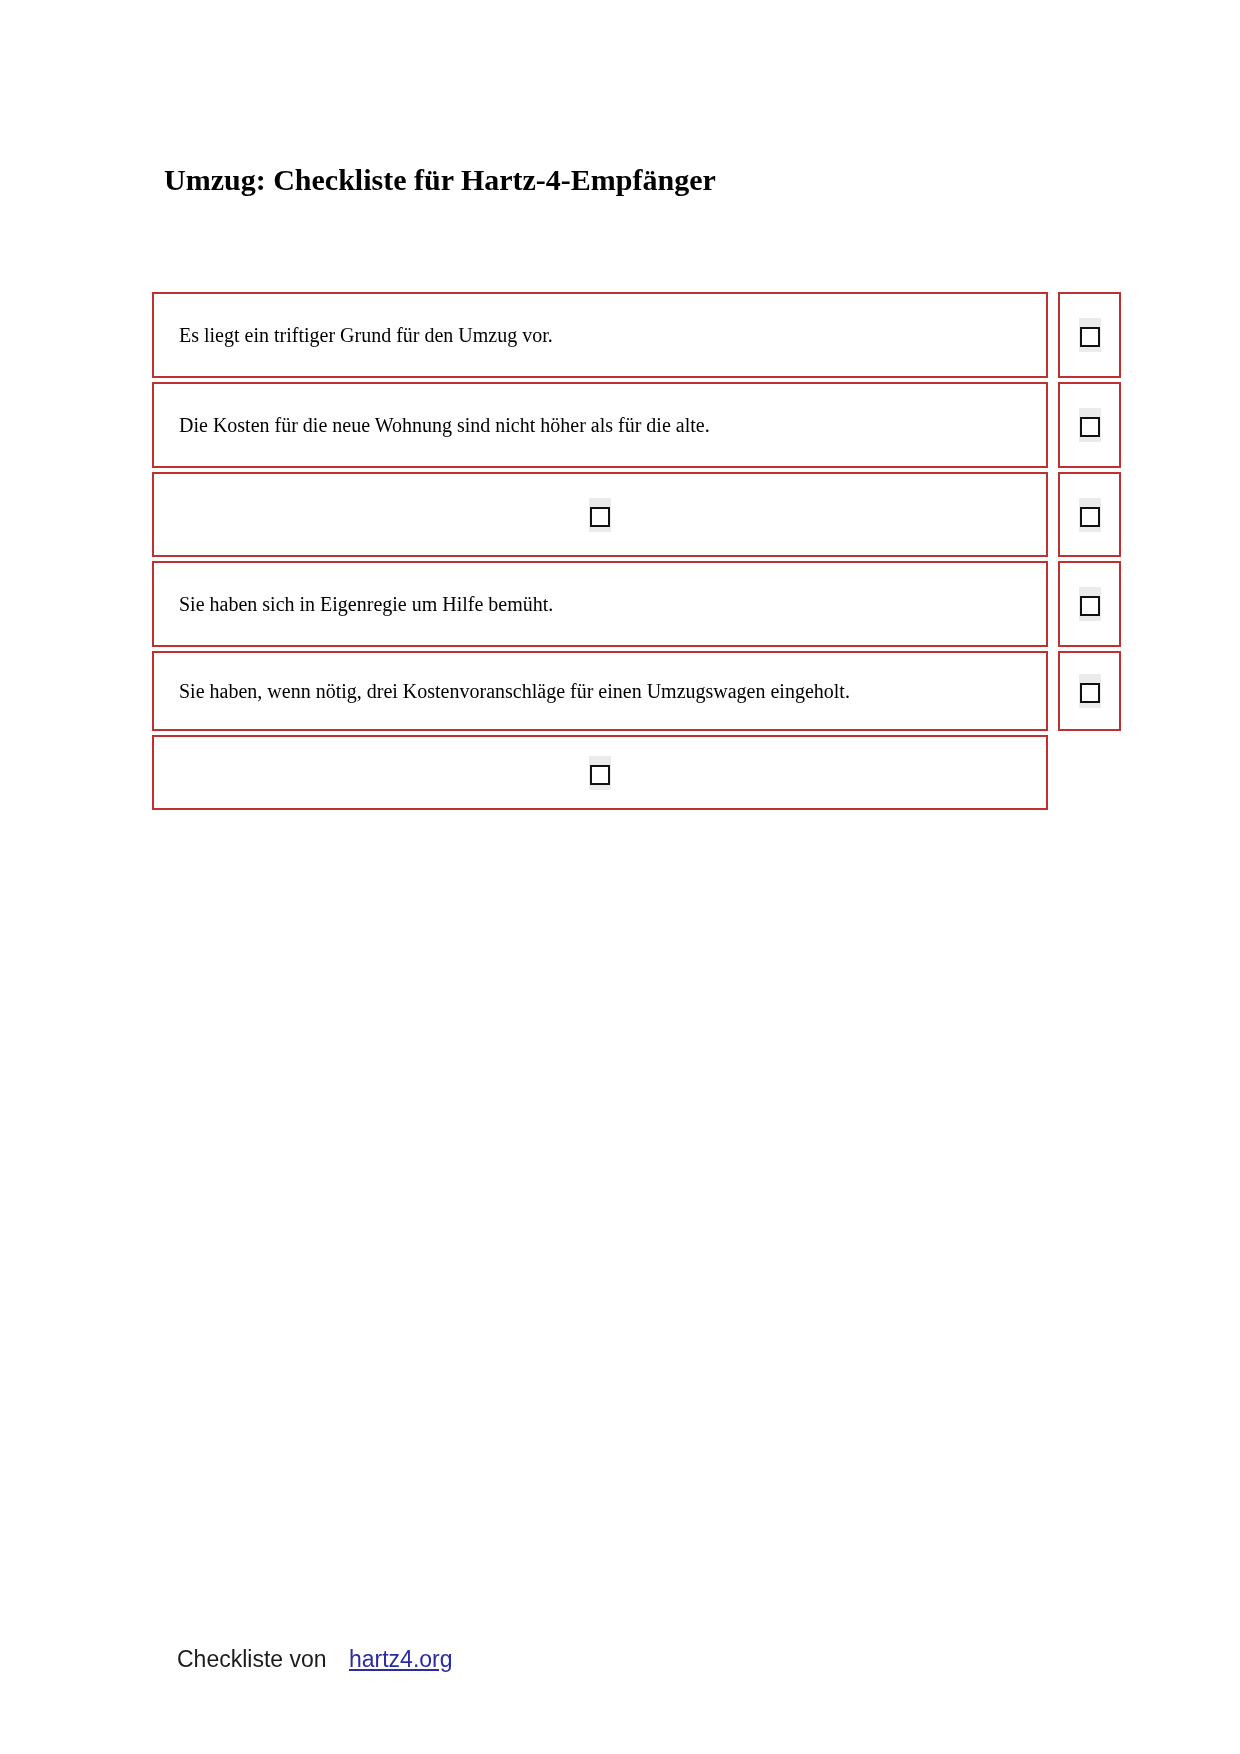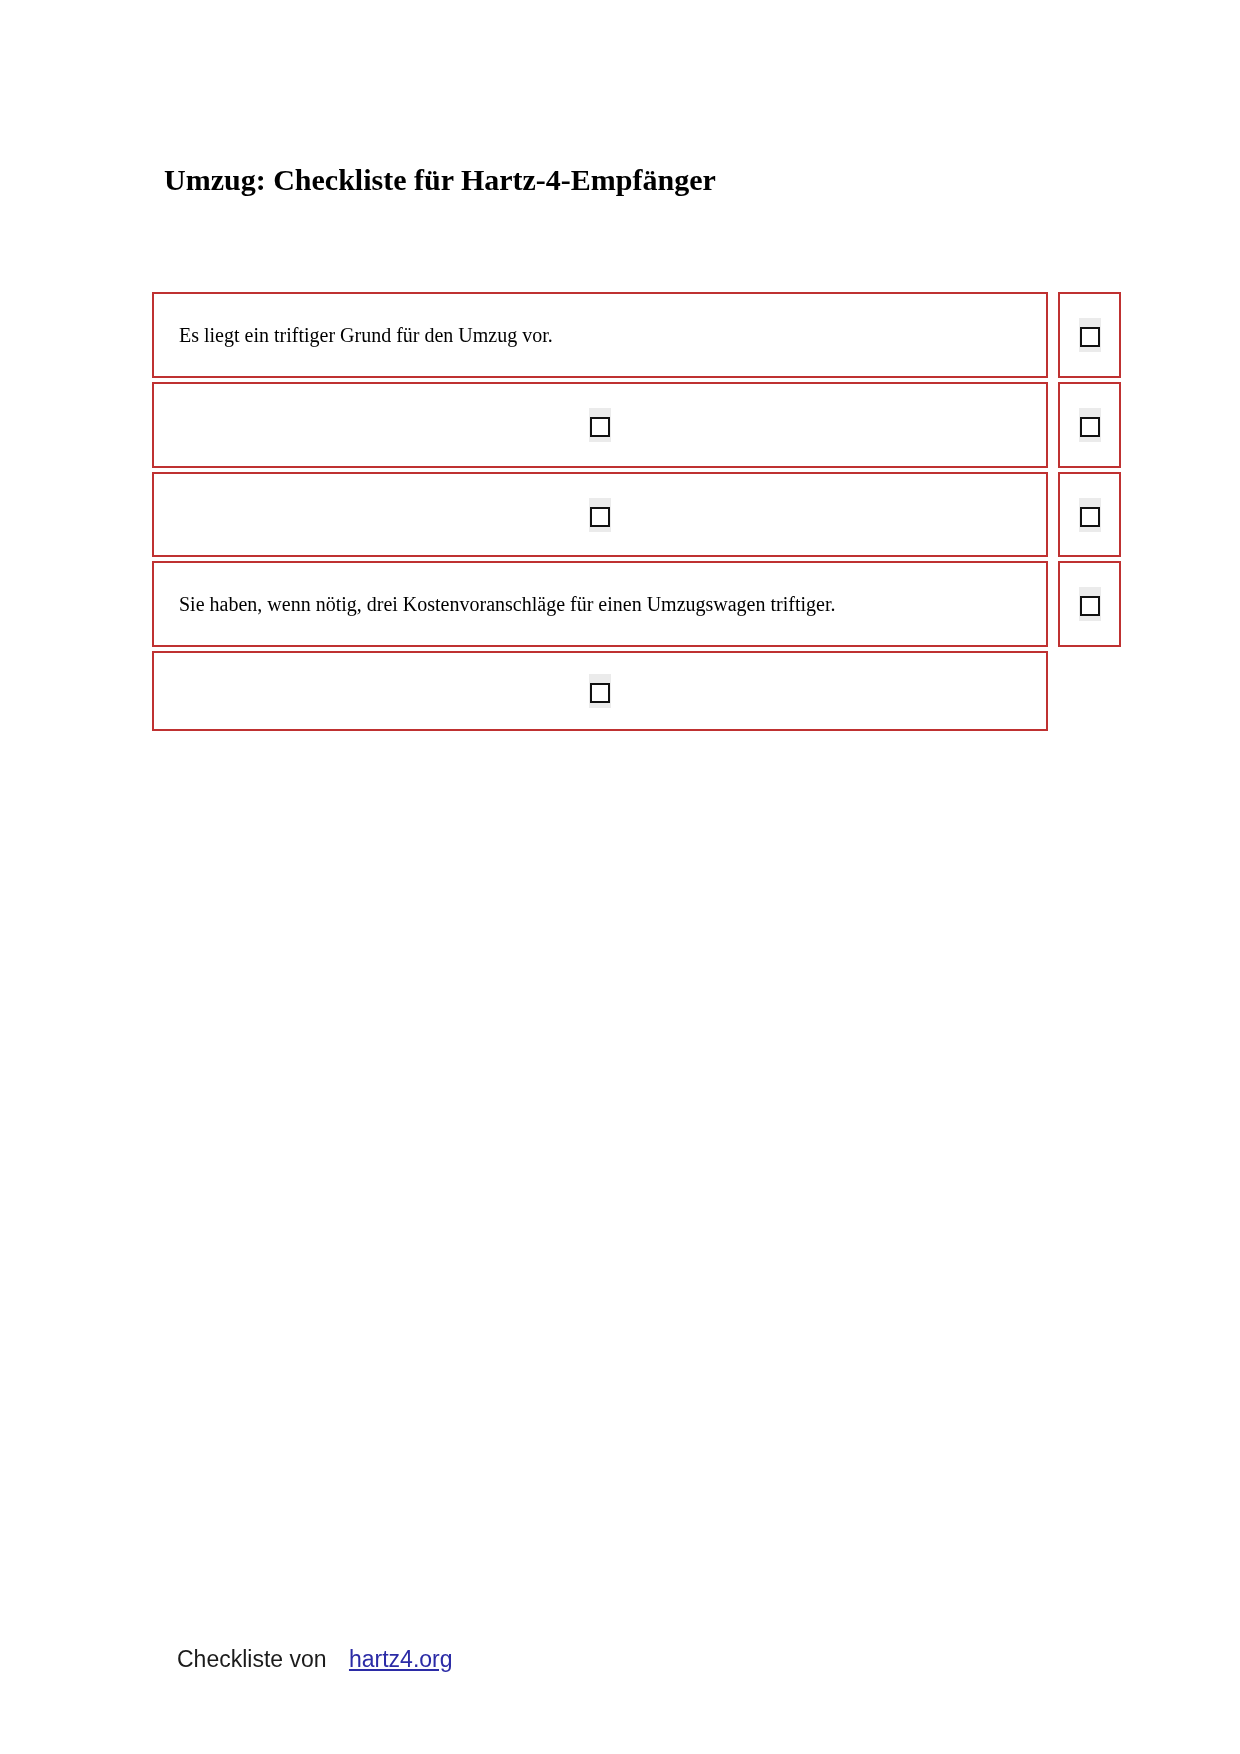--- a/index.html
+++ b/index.html
@@ -96,46 +96,52 @@
 
     <div class="cell text-cell">
       <span>Es liegt ein triftiger Grund für den Umzug vor.</span>
     </div>
     <div class="cell box-cell">
       <span class="cbx-wrap">
         <span class="cbx"></span>
       </span>
     </div>
 
-    <div class="cell box-cell">
-      <span class="cbx-wrap">
-        <span class="cbx"></span>
-      </span>
+    <div class="cell text-cell">
+      <span>Die Kosten für die neue Wohnung sind nicht höher als für die alte.</span>
     </div>
-
     <div class="cell box-cell">
       <span class="cbx-wrap">
         <span class="cbx"></span>
       </span>
     </div>
 
     <div class="cell box-cell">
       <span class="cbx-wrap">
         <span class="cbx"></span>
       </span>
     </div>
 
     <div class="cell box-cell">
       <span class="cbx-wrap">
         <span class="cbx"></span>
       </span>
     </div>
 
     <div class="cell text-cell">
-      <span>Sie haben, wenn nötig, drei Kostenvoranschläge für einen Umzugswagen triftiger.</span>
+      <span>Sie haben sich in Eigenregie um Hilfe bemüht.</span>
+    </div>
+    <div class="cell box-cell">
+      <span class="cbx-wrap">
+        <span class="cbx"></span>
+      </span>
+    </div>
+
+    <div class="cell text-cell">
+      <span>Sie haben, wenn nötig, drei Kostenvoranschläge für einen Umzugswagen eingeholt.</span>
     </div>
     <div class="cell box-cell">
       <span class="cbx-wrap">
         <span class="cbx"></span>
       </span>
     </div>
 
     <div class="cell box-cell">
       <span class="cbx-wrap">
         <span class="cbx"></span>

